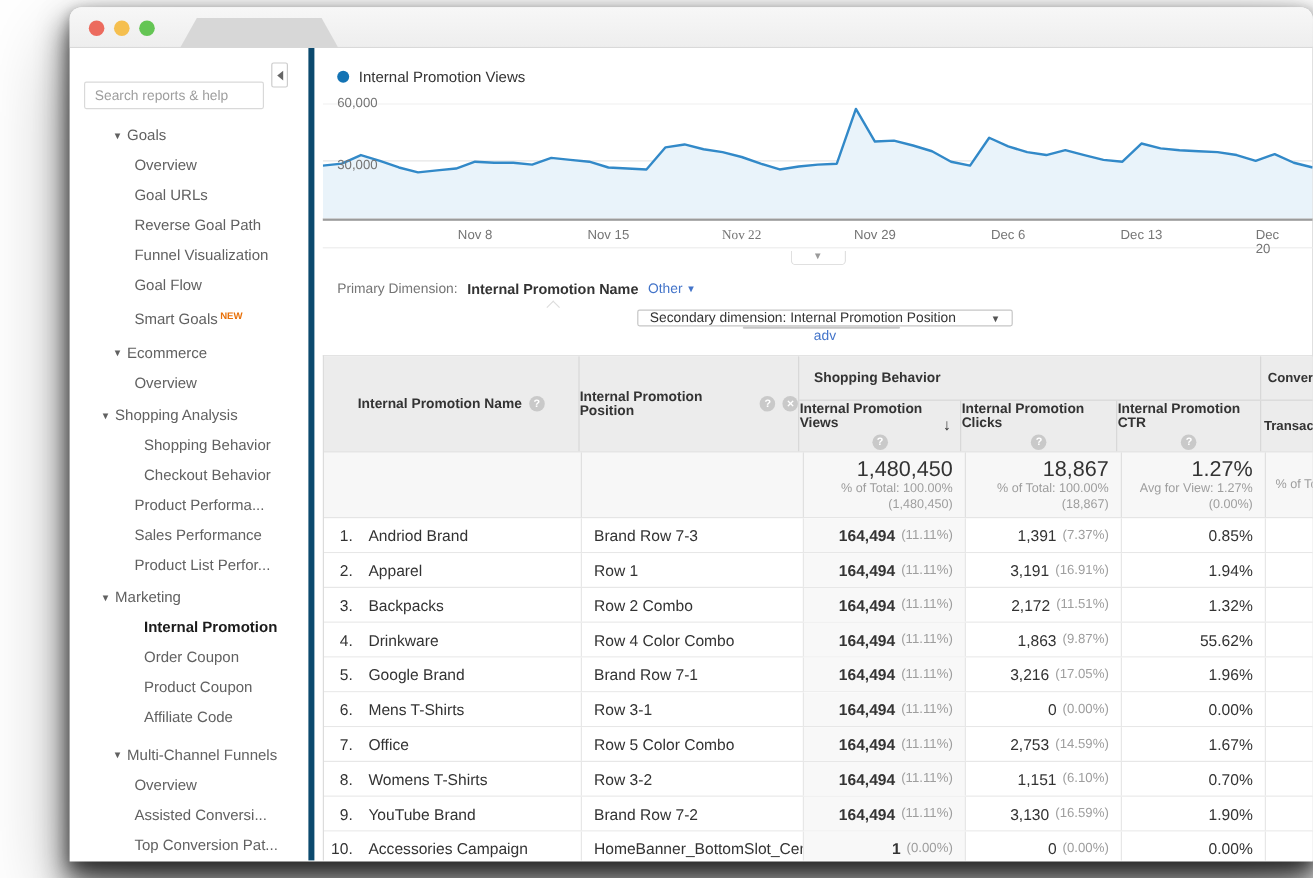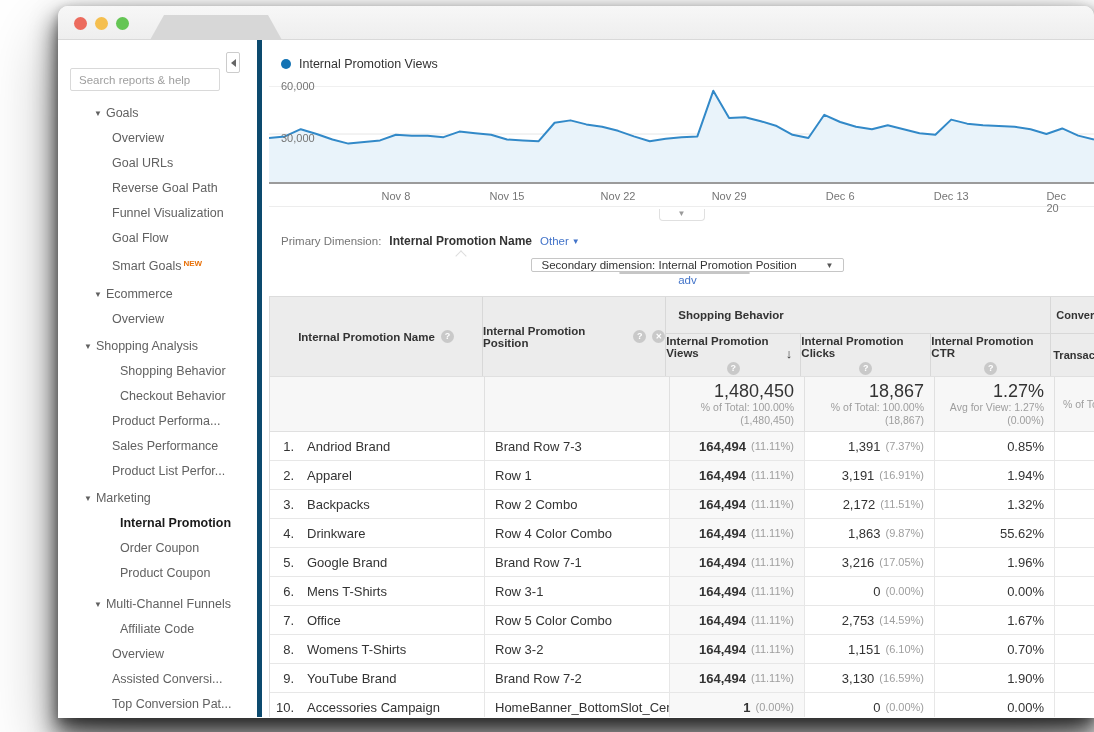--- a/index.html
+++ b/index.html
@@ -166,22 +166,22 @@
           <div class="side-item lvl2 expand"><span class="tri">▼</span><span class="lab">Shopping Analysis</span></div>
           <div class="side-item lvl3"><span class="lab">Shopping Behavior</span></div>
           <div class="side-item lvl3"><span class="lab">Checkout Behavior</span></div>
           <div class="side-item lvl2"><span class="lab">Product Performa...</span></div>
           <div class="side-item lvl2"><span class="lab">Sales Performance</span></div>
           <div class="side-item lvl2"><span class="lab">Product List Perfor...</span></div>
           <div class="side-item lvl2 expand"><span class="tri">▼</span><span class="lab">Marketing</span></div>
           <div class="side-item lvl3 active"><span class="lab">Internal Promotion</span></div>
           <div class="side-item lvl3"><span class="lab">Order Coupon</span></div>
           <div class="side-item lvl3"><span class="lab">Product Coupon</span></div>
+          <div class="side-item lvl3"><span class="lab">Affiliate Code</span></div>
           <div class="side-item lvl1 expand"><span class="tri">▼</span><span class="lab">Multi-Channel Funnels</span></div>
-          <div class="side-item lvl3"><span class="lab">Affiliate Code</span></div>
           <div class="side-item lvl2"><span class="lab">Overview</span></div>
           <div class="side-item lvl2"><span class="lab">Assisted Conversi...</span></div>
           <div class="side-item lvl2"><span class="lab">Top Conversion Pat...</span></div>
         </nav>
     </aside>
 
     <div class="collapse-btn"></div>
 
     <main class="main">
 
@@ -195,21 +195,21 @@
         <span class="ylab ylab30">30,000</span>
         <svg class="plot" id="plot-svg" viewBox="0 0 1000 100" preserveAspectRatio="none">
           <line x1="0" y1="0.5" x2="1000" y2="0.5" stroke="#f0f0f0" stroke-width="1" vector-effect="non-scaling-stroke"></line>
           <line x1="0" y1="50" x2="1000" y2="50" stroke="#e6e6e6" stroke-width="1" vector-effect="non-scaling-stroke"></line>
           <path id="area-path" fill="#e9f3fa" stroke="none" d="M0,100 L0.0,54.2 L19.2,52.5 L38.5,45.0 L57.7,50.0 L76.9,55.8 L96.2,60.0 L115.4,58.3 L134.6,56.7 L153.8,50.8 L173.1,51.7 L192.3,51.7 L211.5,53.3 L230.8,47.5 L250.0,49.2 L269.2,50.8 L288.5,55.8 L307.7,56.7 L326.9,57.5 L346.2,38.3 L365.4,35.8 L384.6,40.0 L403.8,42.5 L423.1,46.7 L442.3,52.5 L461.5,57.5 L480.8,55.0 L500.0,53.3 L519.2,52.5 L538.5,5.0 L557.7,33.3 L576.9,32.5 L596.2,36.7 L615.4,41.7 L634.6,50.8 L653.8,54.2 L673.1,30.0 L692.3,37.5 L711.5,42.5 L730.8,45.0 L750.0,40.8 L769.2,45.0 L788.5,49.2 L807.7,50.8 L826.9,35.0 L846.2,39.2 L865.4,40.8 L884.6,41.7 L903.8,42.5 L923.1,45.0 L942.3,50.0 L961.5,44.2 L980.8,51.7 L1000.0,55.8 L1000,100 Z"></path>
           <polyline id="line-path" fill="none" stroke="#3289c8" stroke-width="2" vector-effect="non-scaling-stroke" stroke-linejoin="round" points="0.0,54.2 19.2,52.5 38.5,45.0 57.7,50.0 76.9,55.8 96.2,60.0 115.4,58.3 134.6,56.7 153.8,50.8 173.1,51.7 192.3,51.7 211.5,53.3 230.8,47.5 250.0,49.2 269.2,50.8 288.5,55.8 307.7,56.7 326.9,57.5 346.2,38.3 365.4,35.8 384.6,40.0 403.8,42.5 423.1,46.7 442.3,52.5 461.5,57.5 480.8,55.0 500.0,53.3 519.2,52.5 538.5,5.0 557.7,33.3 576.9,32.5 596.2,36.7 615.4,41.7 634.6,50.8 653.8,54.2 673.1,30.0 692.3,37.5 711.5,42.5 730.8,45.0 750.0,40.8 769.2,45.0 788.5,49.2 807.7,50.8 826.9,35.0 846.2,39.2 865.4,40.8 884.6,41.7 903.8,42.5 923.1,45.0 942.3,50.0 961.5,44.2 980.8,51.7 1000.0,55.8"></polyline>
         </svg>
         <div class="xaxis" id="xaxis">
             <span class="xtick" style="left: 15.3846%;">Nov 8</span>
             <span class="xtick" style="left: 28.8462%;">Nov 15</span>
-            <span class="xtick" style="left: 42.3077%;">Nov 22</span>
+            <span class="xtick" style="left: 42.3077%; font-family: Liberation Serif, serif;">Nov 22</span>
             <span class="xtick" style="left: 55.7692%;">Nov 29</span>
             <span class="xtick" style="left: 69.2308%;">Dec 6</span>
             <span class="xtick" style="left: 82.6923%;">Dec 13</span>
             <span class="xtick" style="left: 96.1538%;">Dec 20</span>
           </div>
         <div class="chart-collapse">▼</div>
       </div>
 
       <div class="dimrow">
         <span class="dim-label">Primary Dimension:</span>

